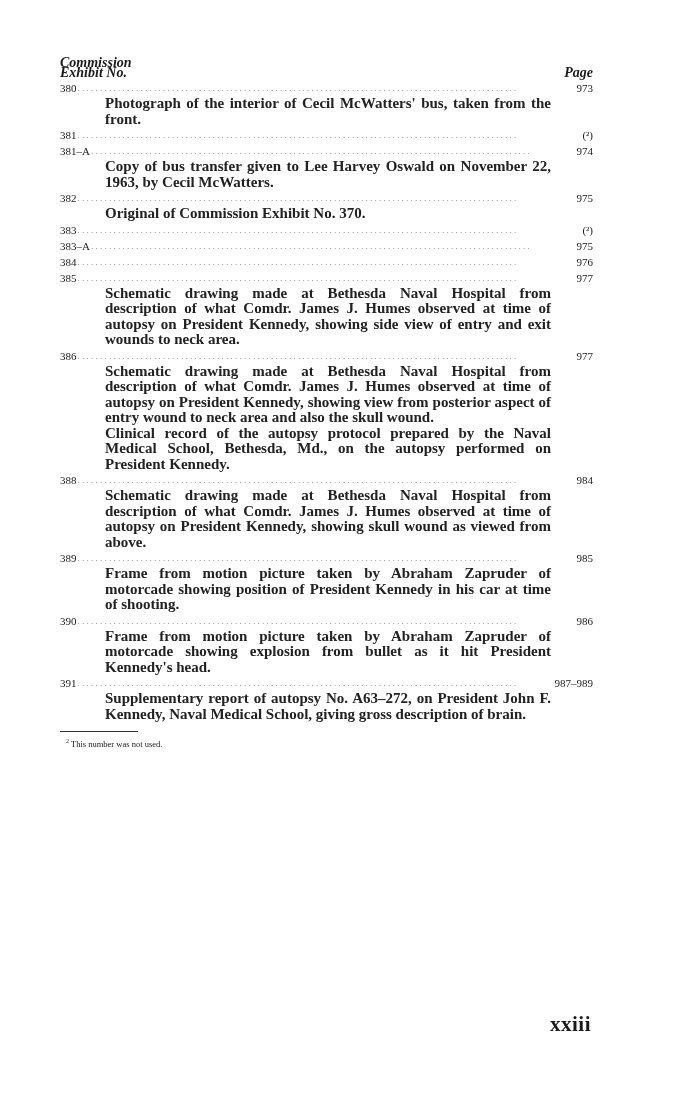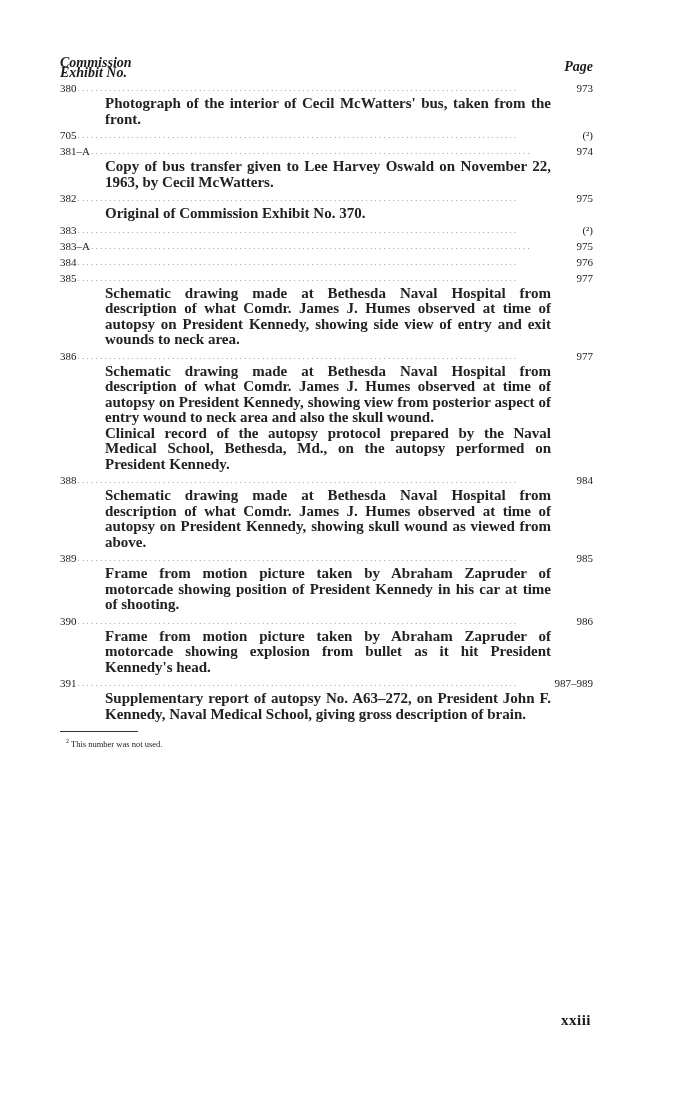--- a/index.html
+++ b/index.html
@@ -2,37 +2,37 @@
 <html><head>
   <meta charset="utf-8">
   <style>
     html, body { margin: 0; padding: 0; background: #ffffff; }
     body { width: 691px; height: 1094px; position: relative; overflow: hidden;
            font-family: "DejaVu Serif", "Liberation Serif", serif; color: #1a1a1a; }
     .page { position: absolute; left: 60px; top: 58px; width: 533px; }
     .hdr { position: relative; height: 22px; font-style: italic; font-weight: bold;
            font-size: 14px; line-height: 9.5px; font-family: "Liberation Serif", serif; }
     .hdr .l { position: absolute; left: 0; top: 0; }
-    .hdr .r { position: absolute; right: 0; top: 4px; }
+    .hdr .r { position: absolute; right: 0; top: 10px; }
     .entry { margin: 0; }
     .row { display: flex; align-items: flex-start; font-size: 11px; line-height: 16px;
            font-family: "Liberation Serif", serif; }
     .num { white-space: nowrap; }
     .dots { flex: 1; overflow: hidden; white-space: nowrap; color: #777; font-size: 9px;
             letter-spacing: 2.6px; margin: 0 4px 0 1px; }
     .dots::before { content: ". . . . . . . . . . . . . . . . . . . . . . . . . . . . . . . . . . . . . . . . . . . . . . . . . . . . . . . . . . . . . . . . . . . . . . . . . . . . . . . . . . . . . . . . . . . . . . . . . ."; letter-spacing: 0; }
     .pg { white-space: nowrap; text-align: right; min-width: 22px; }
     .desc { margin-left: 45px; margin-right: 42px; font-size: 15px; line-height: 15.5px;
             text-align: justify; font-family: "Liberation Serif", serif; font-weight: bold;
             color: #222; }
     .rule { width: 78px; border-top: 1px solid #333; margin-top: 9px; }
     .foot { font-size: 8.5px; line-height: 12px; margin: 3px 0 0 6px;
             font-family: "Liberation Serif", serif; }
     .foot sup { font-size: 6px; }
-    .folio { position: absolute; right: 100px; top: 1012px; font-size: 15px; font-weight: bold;
+    .folio { position: absolute; right: 100px; top: 1012px; font-size: 21px; font-weight: bold;
              font-family: "Liberation Serif", serif; letter-spacing: 0.5px; }
   </style>
 </head>
 <body>
 
 <div class="page">
   <div class="hdr">
     <div class="l">
       <div>Commission</div>
       <div>Exhibit No.</div>
@@ -44,21 +44,21 @@
       <div class="entry">
         <div class="row">
           <span class="num">380</span>
           <span class="dots"></span>
           <span class="pg">973</span>
         </div>
         <div class="desc">Photograph of the interior of Cecil McWatters' bus, taken from the front.</div>
       </div>
       <div class="entry">
         <div class="row">
-          <span class="num">705</span>
+          <span class="num">381</span>
           <span class="dots"></span>
           <span class="pg">(²)</span>
         </div>
       </div>
       <div class="entry">
         <div class="row">
           <span class="num">381–A</span>
           <span class="dots"></span>
           <span class="pg">974</span>
         </div>

